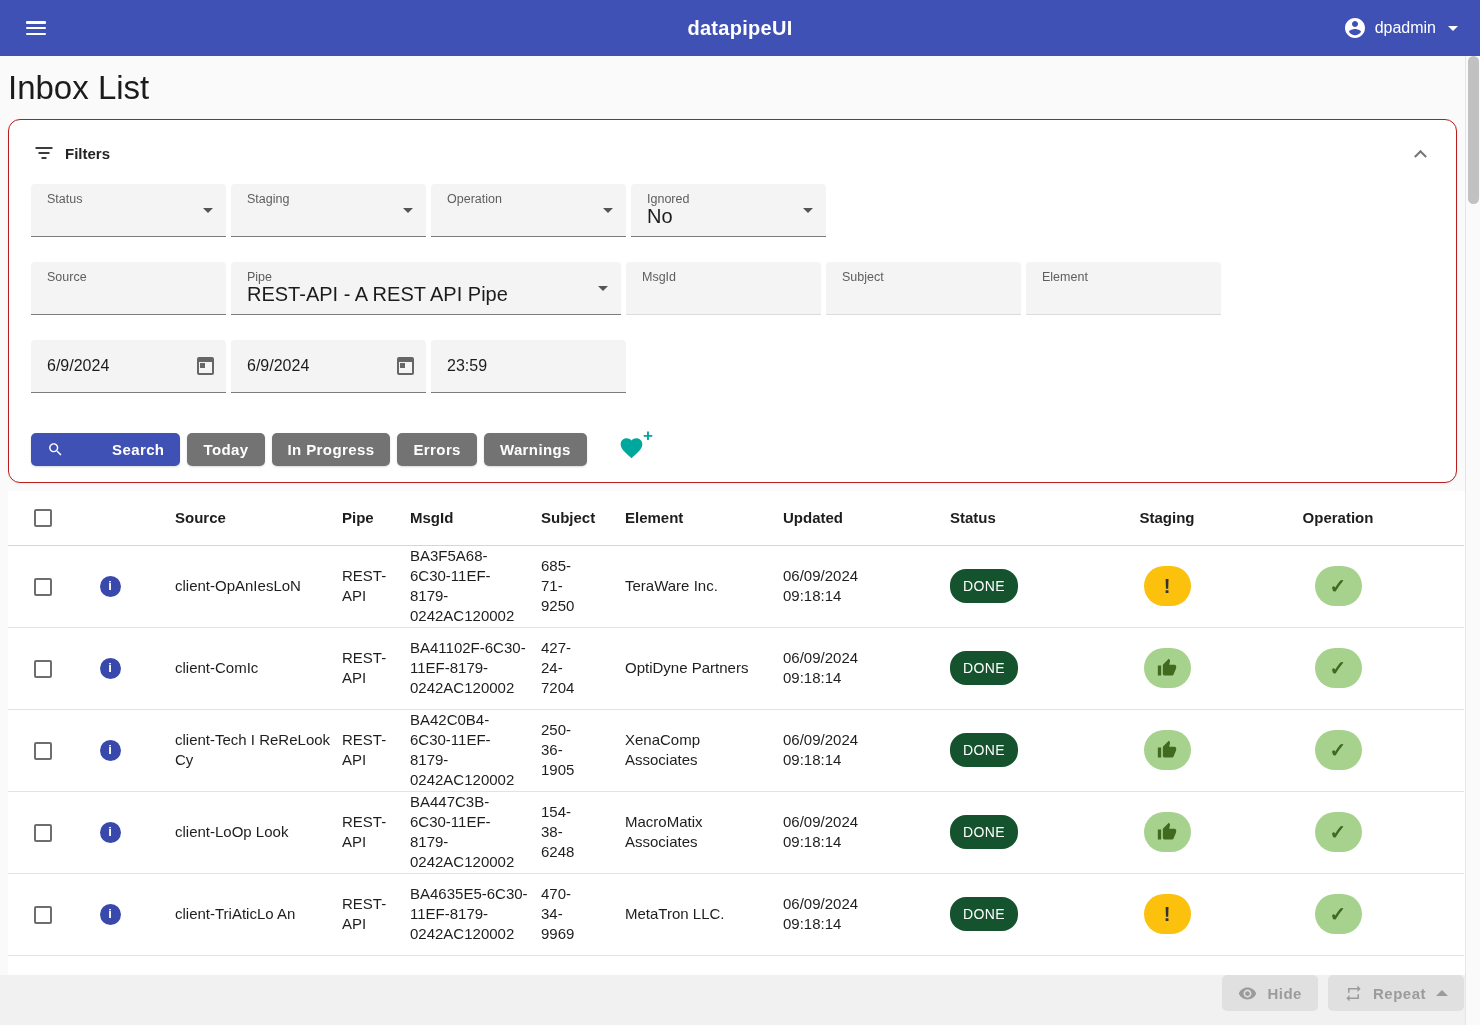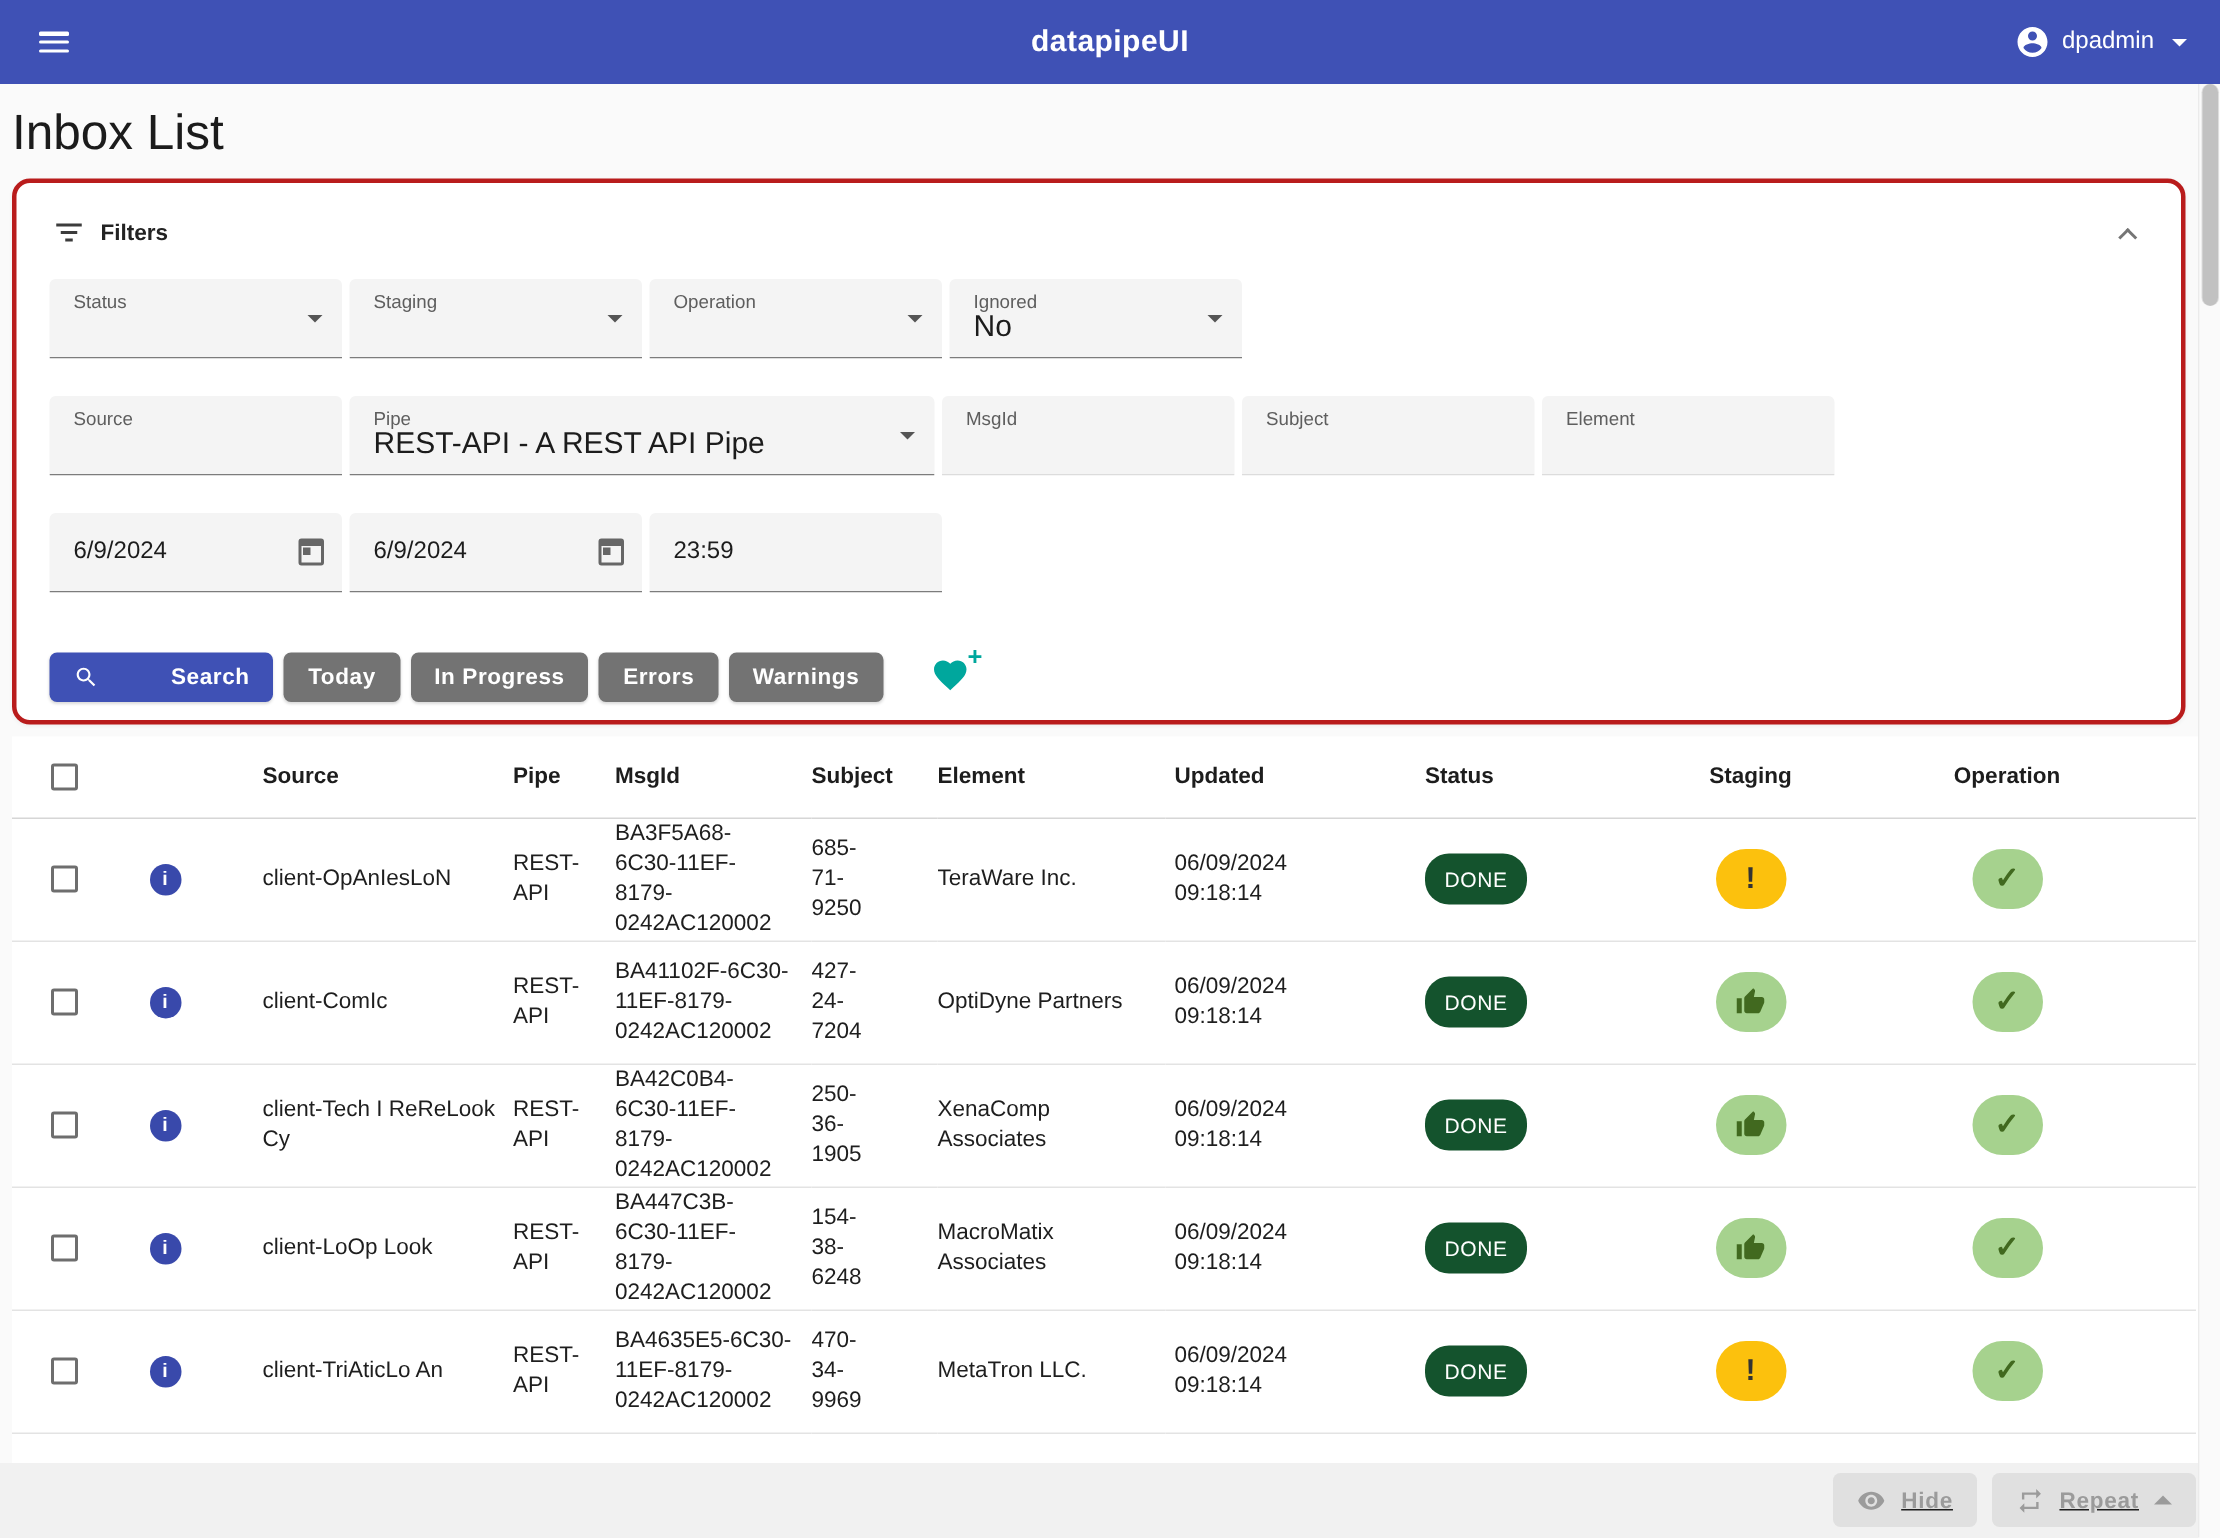--- a/index.html
+++ b/index.html
@@ -17,21 +17,21 @@
     font-size:16px; cursor:pointer; }
   .user-menu svg { width:24px; height:24px; fill:#fff; }
   .caret-down-w { width:0; height:0; border-left:5px solid transparent; border-right:5px solid transparent;
     border-top:5px solid #fff; margin-left:4px; }
 
   
   .page-heading { font-size:33px; font-weight:400; margin:13px 8px 12px 8px; color:#1b1b1b; }
 
   
   .card { position:relative; margin:0 23px 0 8px; height:364px; background:#fff;
-    border:3px solid #b91c1c; border-radius:12px; box-shadow:0 1px 3px rgba(0,0,0,.05); }
+    border:1px solid #b91c1c; border-radius:12px; box-shadow:0 1px 3px rgba(0,0,0,.05); }
   .filters-head { display:flex; align-items:center; margin:24px 24px 0 26px; height:18px; }
   .filter-icon { width:17px; height:13px; position:relative; margin-right:13px; }
   .filter-icon i { position:absolute; left:50%; transform:translateX(-50%); height:2px; background:#3c3c3c; display:block; }
   .filter-icon i:nth-child(1){ top:0; width:17px; }
   .filter-icon i:nth-child(2){ top:5px; width:11px; }
   .filter-icon i:nth-child(3){ top:10px; width:5px; }
   .filters-title { font-size:15px; font-weight:700; color:#232323; }
   .collapse-btn { margin-left:auto; width:24px; height:24px; display:flex; align-items:center;
     justify-content:center; cursor:pointer; }
   .chev-up { width:9px; height:9px; border-left:2px solid #757575; border-top:2px solid #757575;
@@ -99,21 +99,21 @@
   .stadium[data-variant="warning"] { background:#fcc10d; }
   .stadium[data-variant="warning"]::after { content:"!"; font-size:20px; font-weight:700; color:#333; }
   .stadium[data-variant="thumbs-up"] { background:#a6d28e; }
   .stadium .thumb { display:none; width:20px; height:20px; fill:#41691f; }
   .stadium[data-variant="thumbs-up"] .thumb { display:block; }
   .stadium[data-variant="done"] { background:#a6d28e; }
   .stadium[data-variant="done"]::after { content:"\2713"; font-size:20px; font-weight:700; color:#41691f; }
 
   
   .footer { position:fixed; left:0; right:0; bottom:0; height:50px; background:#f1f1f1;
-    display:flex; align-items:center; justify-content:flex-end; padding-right:16px; z-index:5;text-decoration:underline; }
+    display:flex; justify-content:flex-end; padding-right:16px; z-index:5; }
   .fbtn { display:inline-flex; align-items:center; justify-content:center; height:36px; padding:0 16px;
     background:#e0e0e0; border:none; border-radius:5px; color:#9b9b9b; font-size:15px; font-weight:700;
     letter-spacing:.5px; margin-left:10px; cursor:default; font-family:inherit; }
   .fbtn svg { width:19px; height:19px; fill:#9b9b9b; margin-right:10px; }
   .caret-up-g { width:0; height:0; border-left:6px solid transparent; border-right:6px solid transparent;
     border-bottom:6px solid #9b9b9b; margin-left:10px; }
 
   
   .scrollbar { position:fixed; top:56px; right:0; bottom:0; width:15px; background:#fafafa;
     border-left:1px solid #e6e6e6; z-index:10; }

